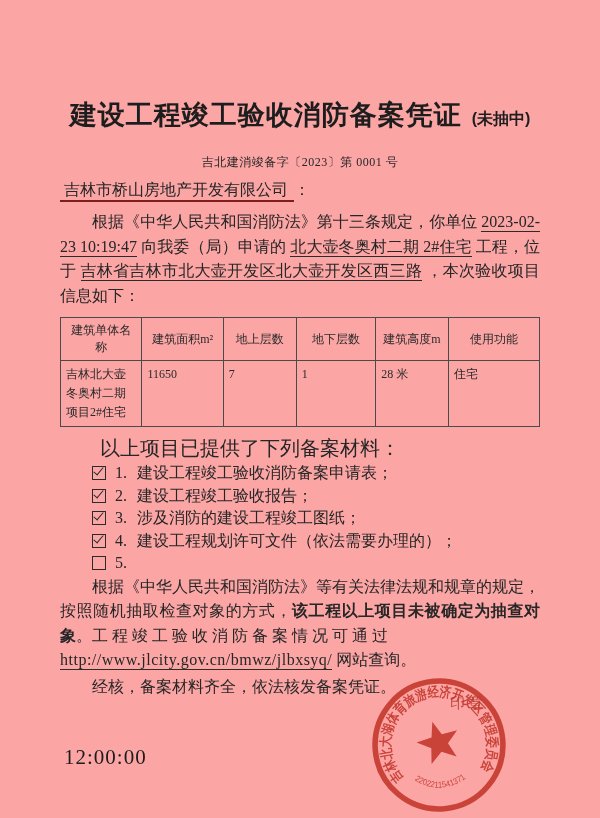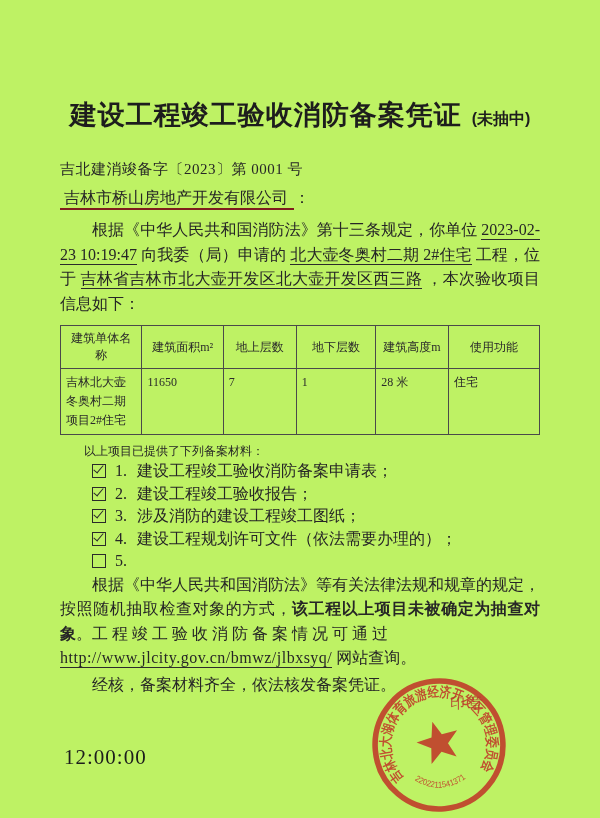--- a/index.html
+++ b/index.html
@@ -1,52 +1,52 @@
 <!DOCTYPE html>
 <html><head>
 <meta charset="utf-8">
 <style>
   html,body{margin:0;padding:0;}
   body{background:#e9e9e9;font-family:"Liberation Serif","DejaVu Serif",serif;}
   .page{
     position:relative;width:600px;height:818px;margin:0 auto;
-    background:#bef264;color:#262626;overflow:hidden;
+    background:#fca5a5;color:#262626;overflow:hidden;
   }
   .content{padding:97px 60px 0 60px;}
   
   .title-row{text-align:center;white-space:nowrap;}
   .title-main{
     font-family:"Liberation Sans","DejaVu Sans",sans-serif;
     font-weight:700;font-size:27px;letter-spacing:1px;color:#1d1d1d;
   }
   .title-suffix{
     font-family:"Liberation Sans","DejaVu Sans",sans-serif;
     font-weight:600;font-size:16px;color:#1d1d1d;margin-left:6px;
   }
   
-  .doc-number{margin-top:27px;text-align:left;font-size:15px;letter-spacing:0.5px;}
+  .doc-number{margin-top:21px;text-align:center;font-size:12px;letter-spacing:0.5px;}
   
   .addressee-row{margin-top:9px;font-size:16px;}
   .addressee-name{border-bottom:2px solid #7f1d1d;padding:0 6px 2px 4px;}
   
   .para{font-size:16px;line-height:24.5px;text-align:justify;margin-top:9px;}
   .indent{text-indent:2em;}
   .u{border-bottom:1px solid #2b2b2b;padding-bottom:1px;}
   .bold{font-weight:700;}
   .spread{letter-spacing:4px;}
   
   table.info{
     width:100%;border-collapse:collapse;margin-top:9px;
     font-size:12px;color:#2a2a2a;table-layout:fixed;
   }
   table.info th,table.info td{border:1px solid #4a4a4a;padding:4px 5px;}
   table.info th{font-weight:400;text-align:center;height:22px;vertical-align:middle;}
   table.info td{text-align:left;vertical-align:top;height:52px;line-height:19px;}
   
-  .mat-intro{font-size:12px;margin-top:8px;text-indent:2em;}
+  .mat-intro{font-size:20px;margin-top:8px;text-indent:2em;}
   .mat-item{display:flex;align-items:flex-start;font-size:16px;line-height:22.5px;padding-left:2em;}
   .checkbox{
     flex:0 0 auto;width:12px;height:12px;border:1.5px solid #2a2a2a;
     margin:4px 9px 0 0;position:relative;
   }
   .checkbox.checked::after{
     content:"";position:absolute;left:2.5px;top:-2px;width:4px;height:9px;
     border-right:1.8px solid #2a2a2a;border-bottom:1.8px solid #2a2a2a;
     transform:rotate(40deg);
   }

